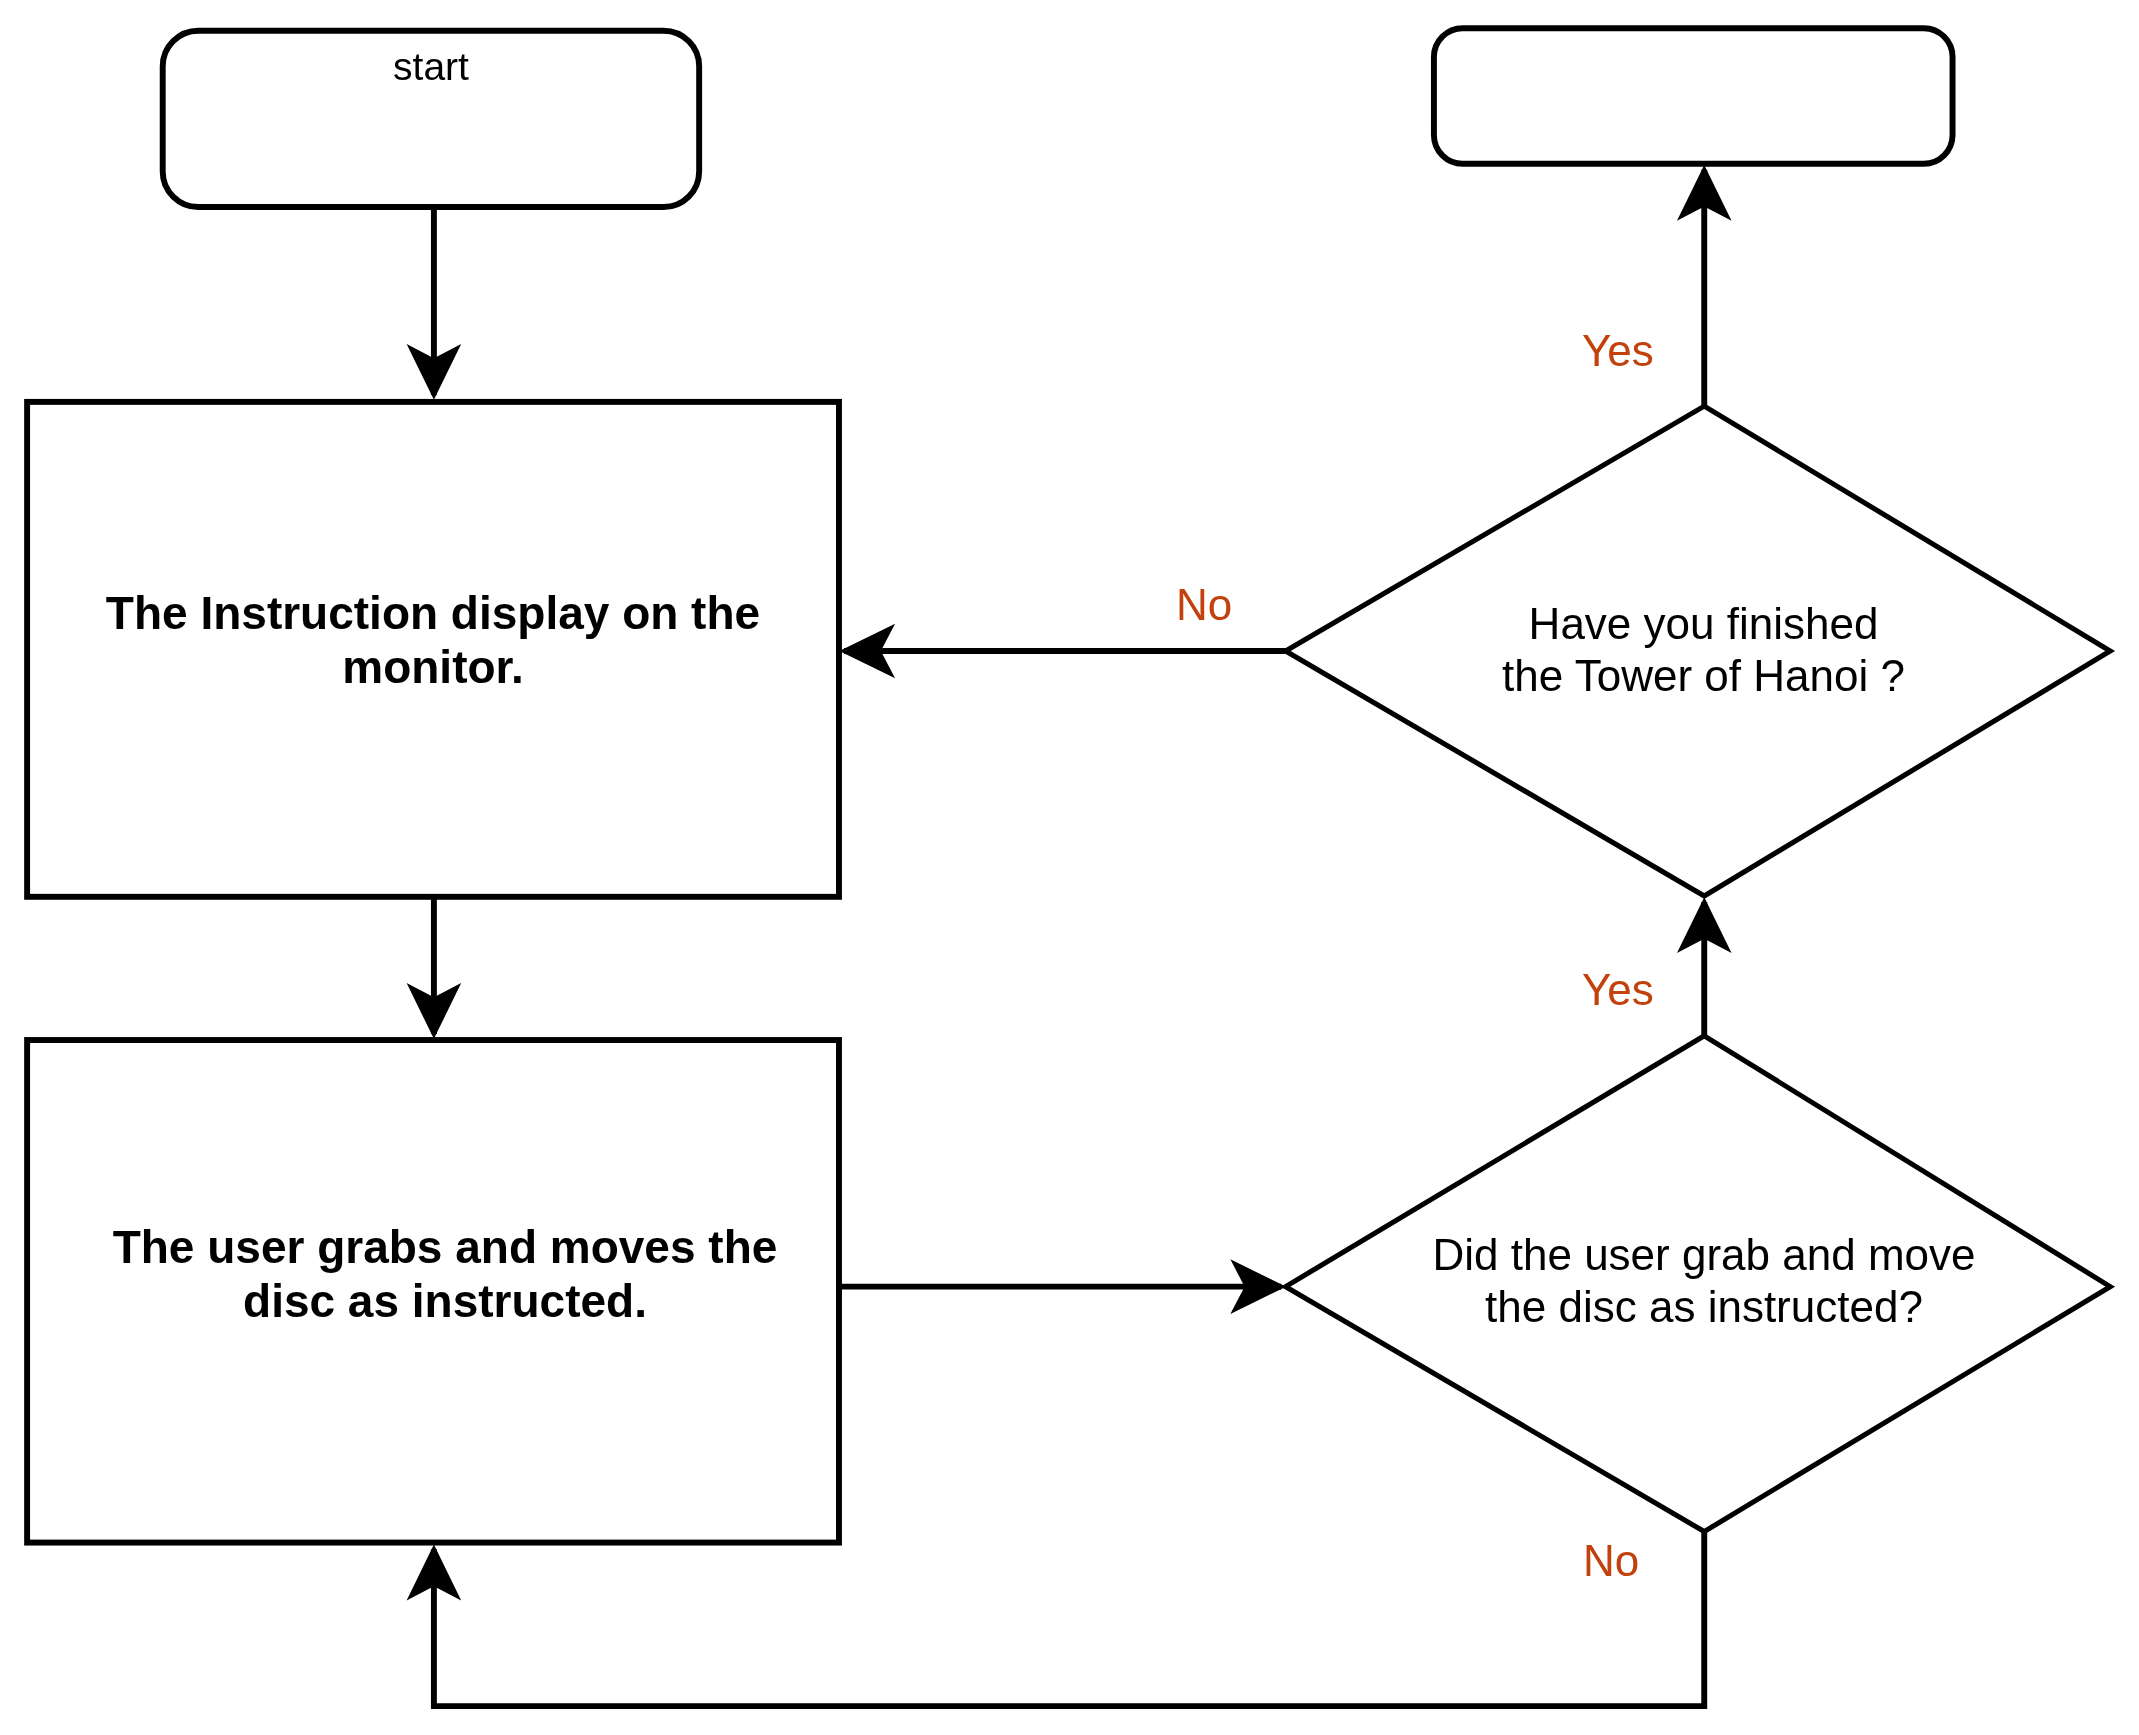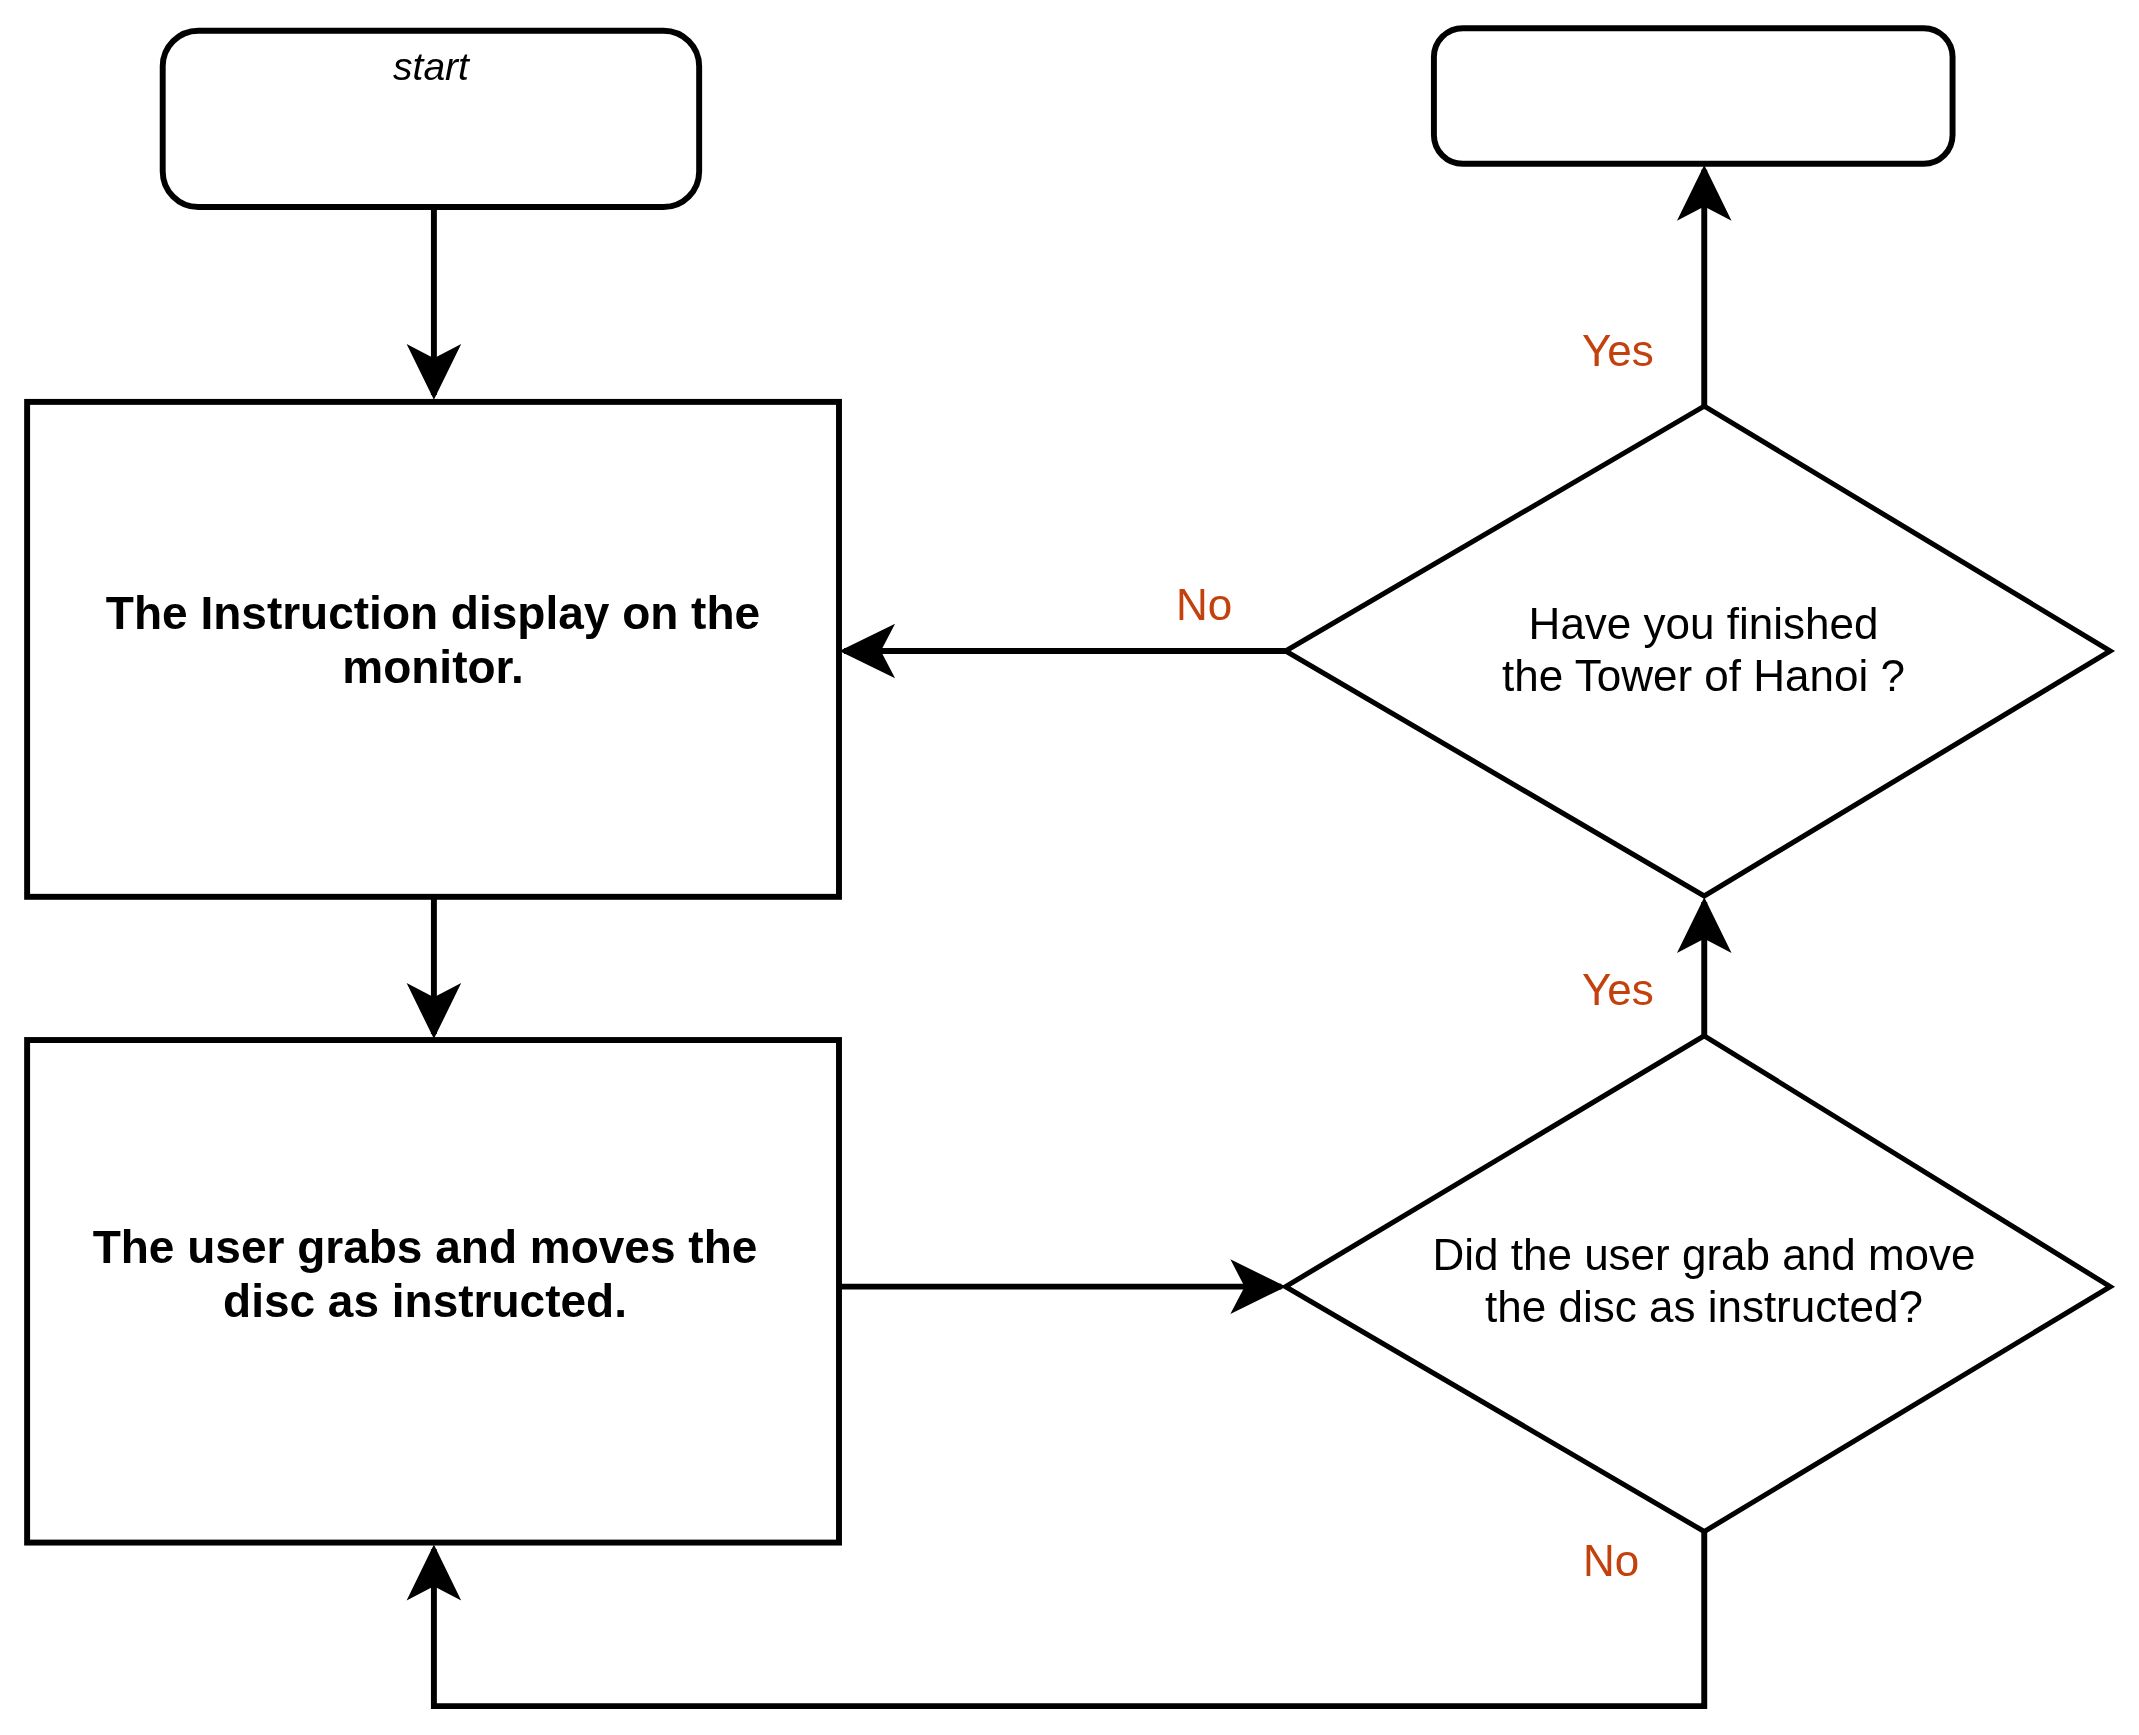--- a/index.html
+++ b/index.html
@@ -83,27 +83,27 @@
 
     <line x1="2011" y1="1222" x2="2011" y2="1064" stroke="#000000" stroke-width="7" marker-end="url(#arrowhead)"></line>
 
     <line x1="2011" y1="479" x2="2011" y2="200" stroke="#000000" stroke-width="7" marker-end="url(#arrowhead)"></line>
 
     <line x1="1517" y1="768" x2="996" y2="768" stroke="#000000" stroke-width="7" marker-end="url(#arrowhead)"></line>
 
     <polyline points="2011,1807 2011,2013 512,2013 512,1828" fill="none" stroke="#000000" stroke-width="7" marker-end="url(#arrowhead)"></polyline>
   </svg>
 
-  <div class="node-text terminal-text" style="left:163px; top:44px; width:536px;font-style:italic;">start</div>
+  <div class="node-text terminal-text" style="left:163px; top:44px; width:536px;">start</div>
 
 
   <div class="node-text process-text" style="left:44px; top:586px; width:778px;">The Instruction display on the
 monitor.</div>
 
-  <div class="node-text process-text" style="left:36px; top:1220px; width:778px;">The user grabs and moves the
+  <div class="node-text process-text" style="left:56px; top:1220px; width:778px;">The user grabs and moves the
 disc as instructed.</div>
 
   <div class="node-text decision-text" style="left:1344px; top:1229px; width:720px;">Did the user grab and move
 the  disc as instructed?</div>
 
   <div class="node-text decision-text" style="left:1356px; top:598px; width:695px;">Have you finished
 the Tower of Hanoi ?</div>
 
   <div class="edge-label" style="left:1582px; top:326px;">Yes</div>
 

